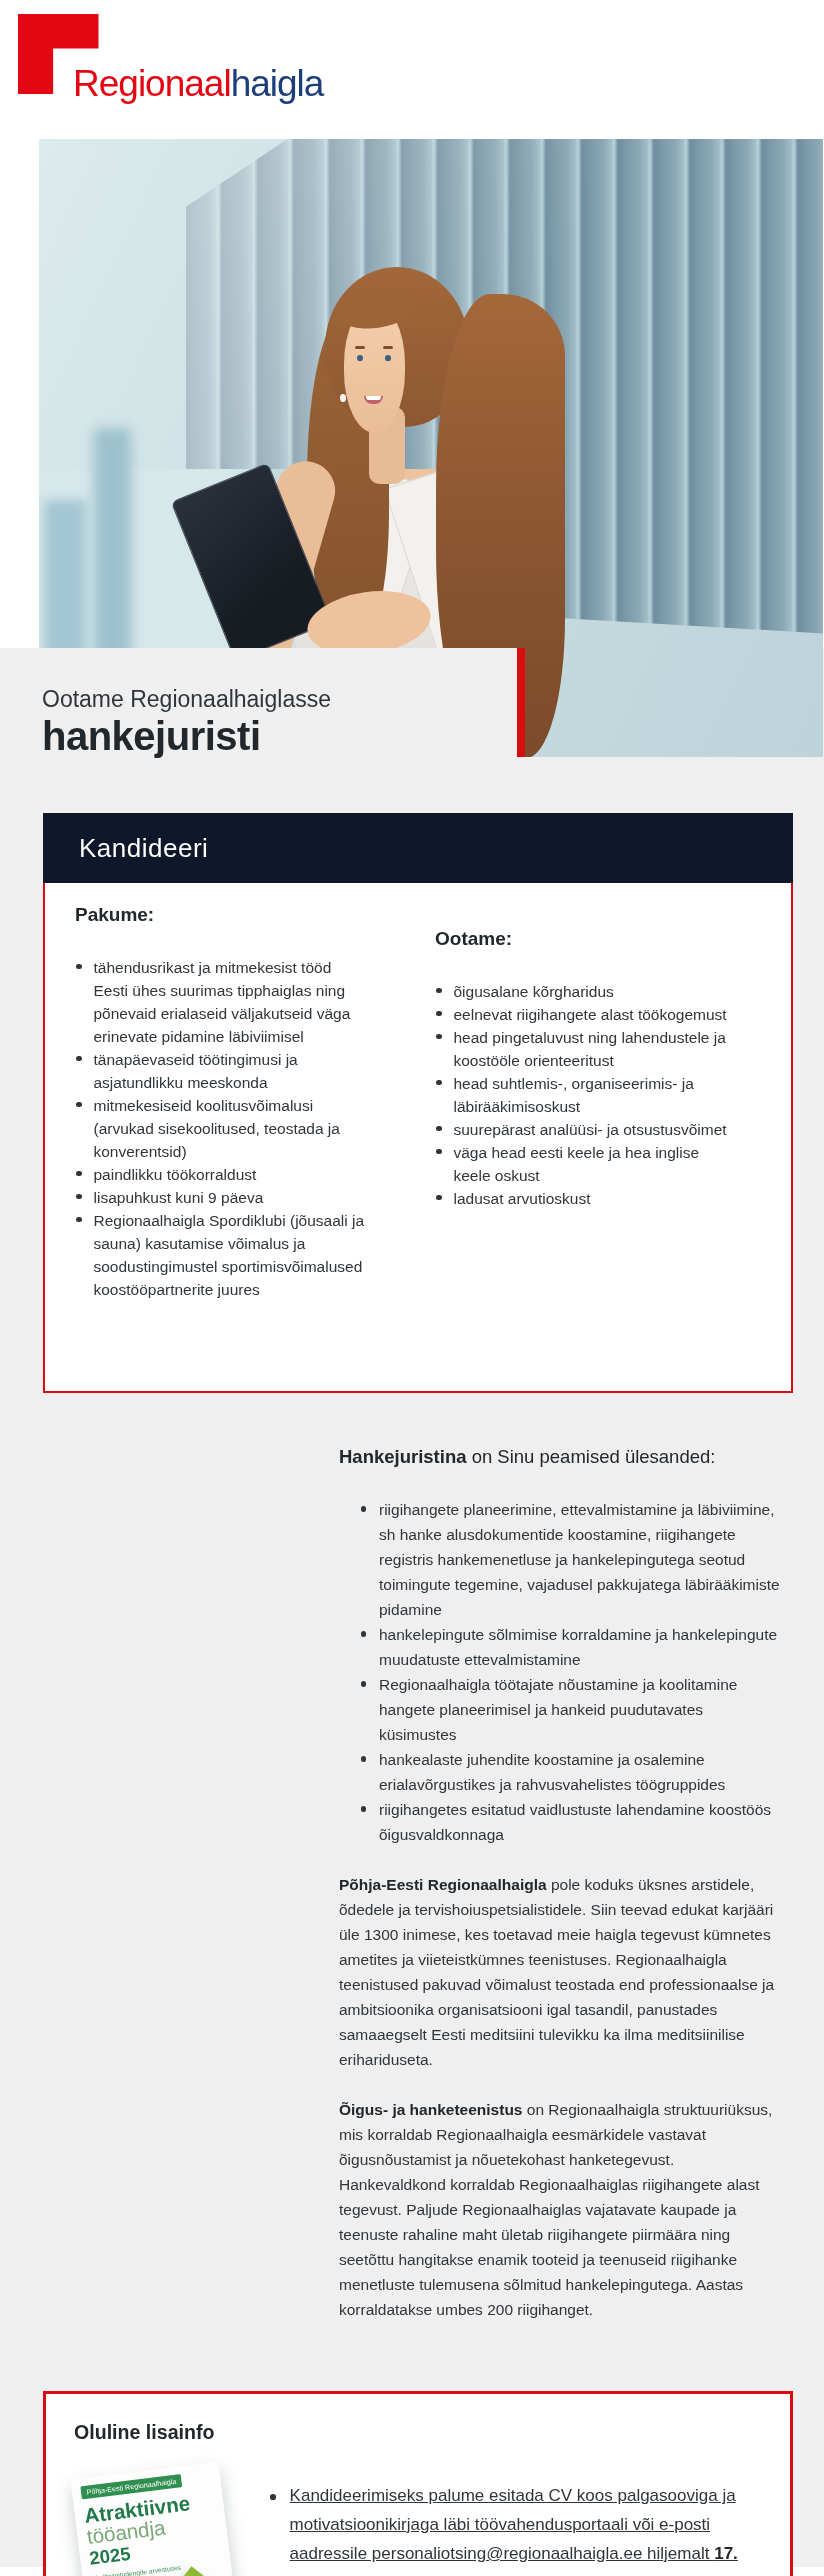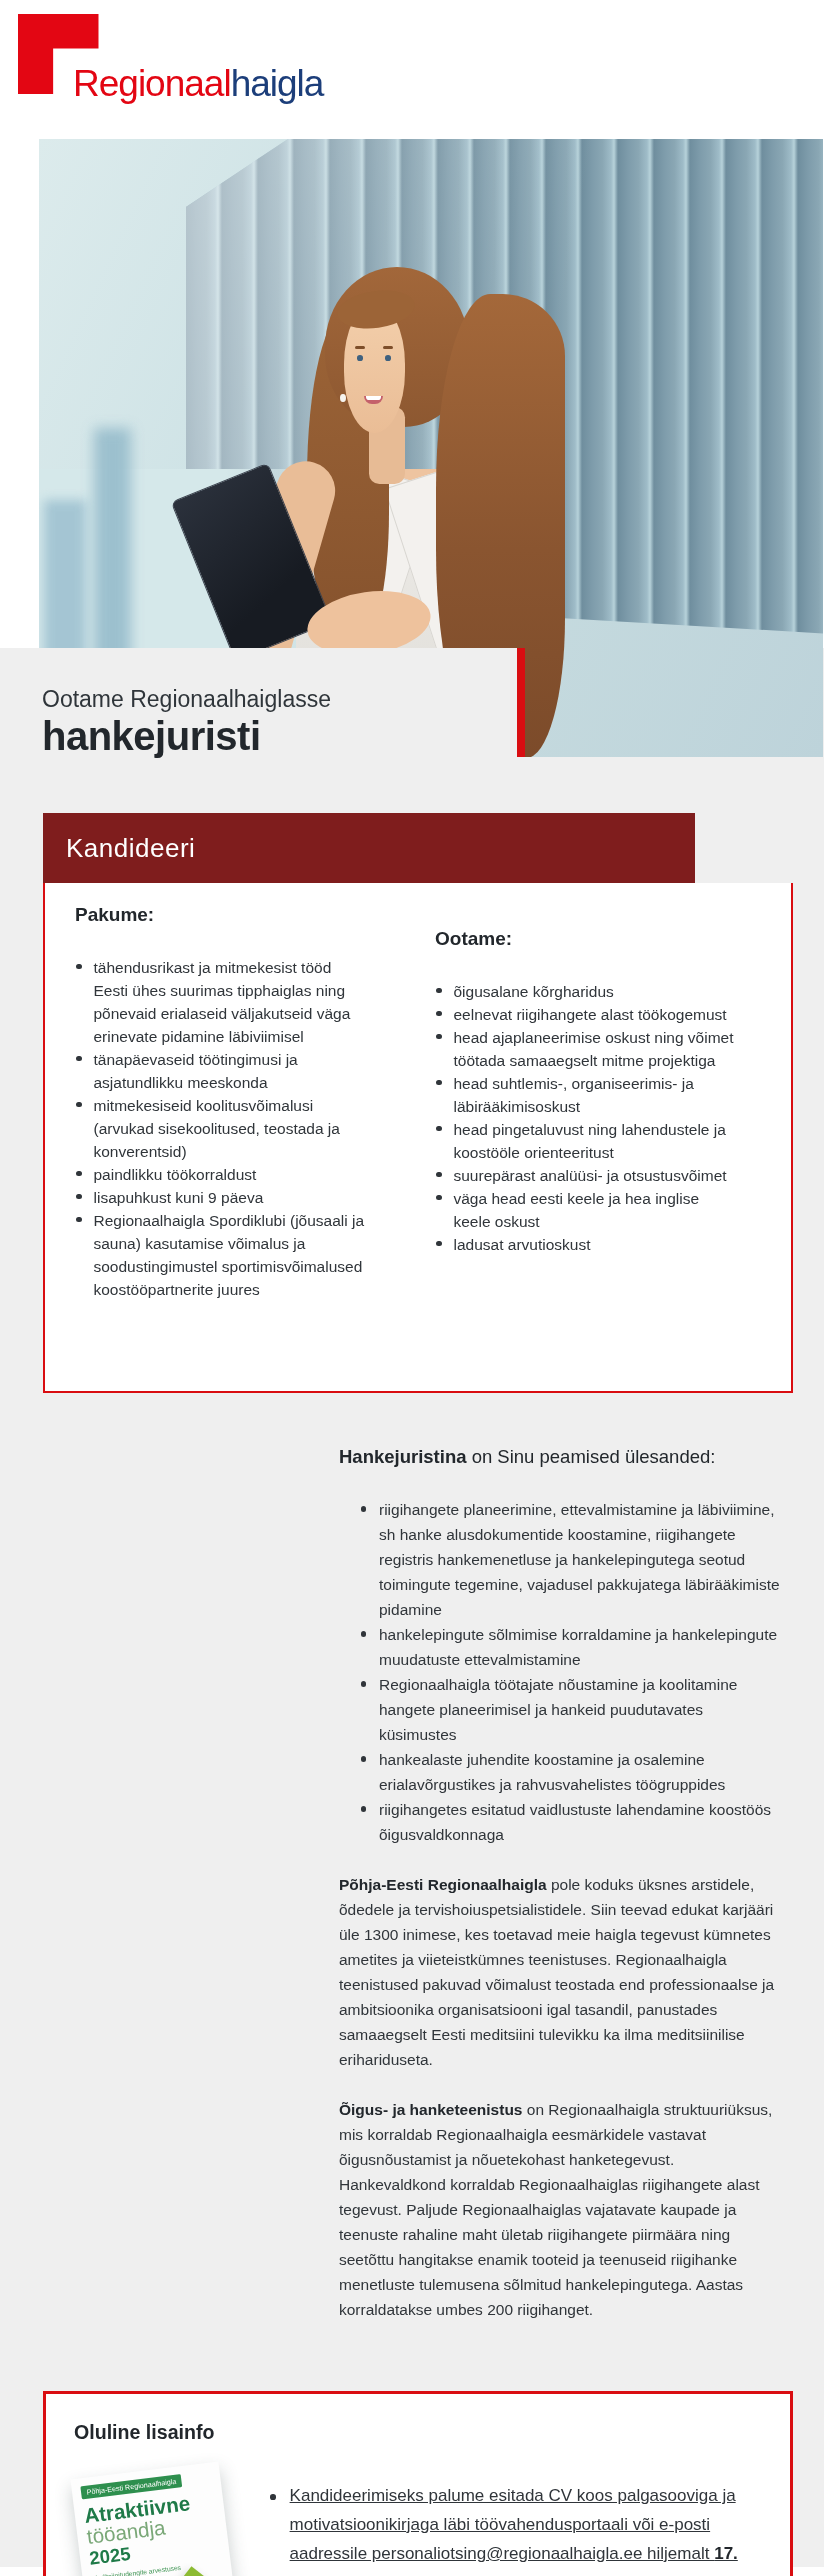--- a/index.html
+++ b/index.html
@@ -59,22 +59,22 @@
   .hands{position:absolute;left:268px;top:453px;width:124px;height:62px;background:#eec29d;border-radius:50%;transform:rotate(-8deg);z-index:7;}
 
   
   .title-panel{position:absolute;left:0;top:648px;width:517px;height:109px;background:#efefef;
     border-right:8.2px solid #d90d11;z-index:3;box-sizing:content-box;padding-left:0;}
   .title-inner{padding:38px 0 0 42px;}
   .hero-kicker{font-size:23px;line-height:1.15;color:#2f353a;font-weight:400;margin:0;}
   .hero-title{font-size:40px;line-height:1.05;color:#22272c;font-weight:700;margin:2.1px 0 0 0;letter-spacing:-0.5px;}
 
   
-  .apply-banner{position:absolute;left:43px;top:813px;width:652px;height:70px;background:#7f1d1d;z-index:3;
-    display:flex;align-items:center;box-sizing:border-box;padding-left:23px;cursor:pointer;}
+  .apply-banner{position:absolute;left:43px;top:813px;width:750px;height:70px;background:#0f172a;z-index:3;
+    display:flex;align-items:center;box-sizing:border-box;padding-left:36px;cursor:pointer;}
   .apply-banner span{color:#ffffff;font-size:26px;font-weight:400;letter-spacing:0.5px;}
 
   
   .offer-card{position:absolute;left:43px;top:883px;width:750px;height:510px;background:#ffffff;z-index:3;
     border:2.1px solid #d90d11;border-top:none;box-sizing:border-box;padding:20.6px 20.6px 0 30px;overflow:hidden;}
   .cols{display:flex;}
   .col1{width:291px;}
   .col2{width:301px;margin-left:69px;margin-top:24px;}
   .card-h{font-size:19px;font-weight:700;color:#22272c;margin:0 0 30px 0;}
   ul.blist{list-style:none;margin:0;padding:0;}
@@ -176,23 +176,22 @@
             <li>paindlikku töökorraldust</li>
             <li>lisapuhkust kuni 9 päeva</li>
             <li>Regionaalhaigla Spordiklubi (jõusaali ja sauna) kasutamise võimalus ja soodustingimustel sportimisvõimalused koostööpartnerite juures</li>
           </ul>
       </div>
       <div class="col2">
         <h3 class="card-h">Ootame:</h3>
         <ul class="blist">
             <li>õigusalane kõrgharidus</li>
             <li>eelnevat riigihangete alast töökogemust</li>
-            <li>head ajaplaneerimise oskust ning võimet töötada samaaegselt mitme projektiga</li>
+            <li>head pingetaluvust ning lahendustele ja koostööle orienteeritust</li>
             <li>head suhtlemis-, organiseerimis- ja läbirääkimisoskust</li>
-            <li>head pingetaluvust ning lahendustele ja koostööle orienteeritust</li>
             <li>suurepärast analüüsi- ja otsustusvõimet</li>
             <li>väga head eesti keele ja hea inglise keele oskust</li>
             <li>ladusat arvutioskust</li>
           </ul>
       </div>
     </div>
   </div>
 
   <div class="tasks-block">
     <p class="tasks-heading"><span class="bold">Hankejuristina</span><span> on Sinu peamised ülesanded:</span></p>

